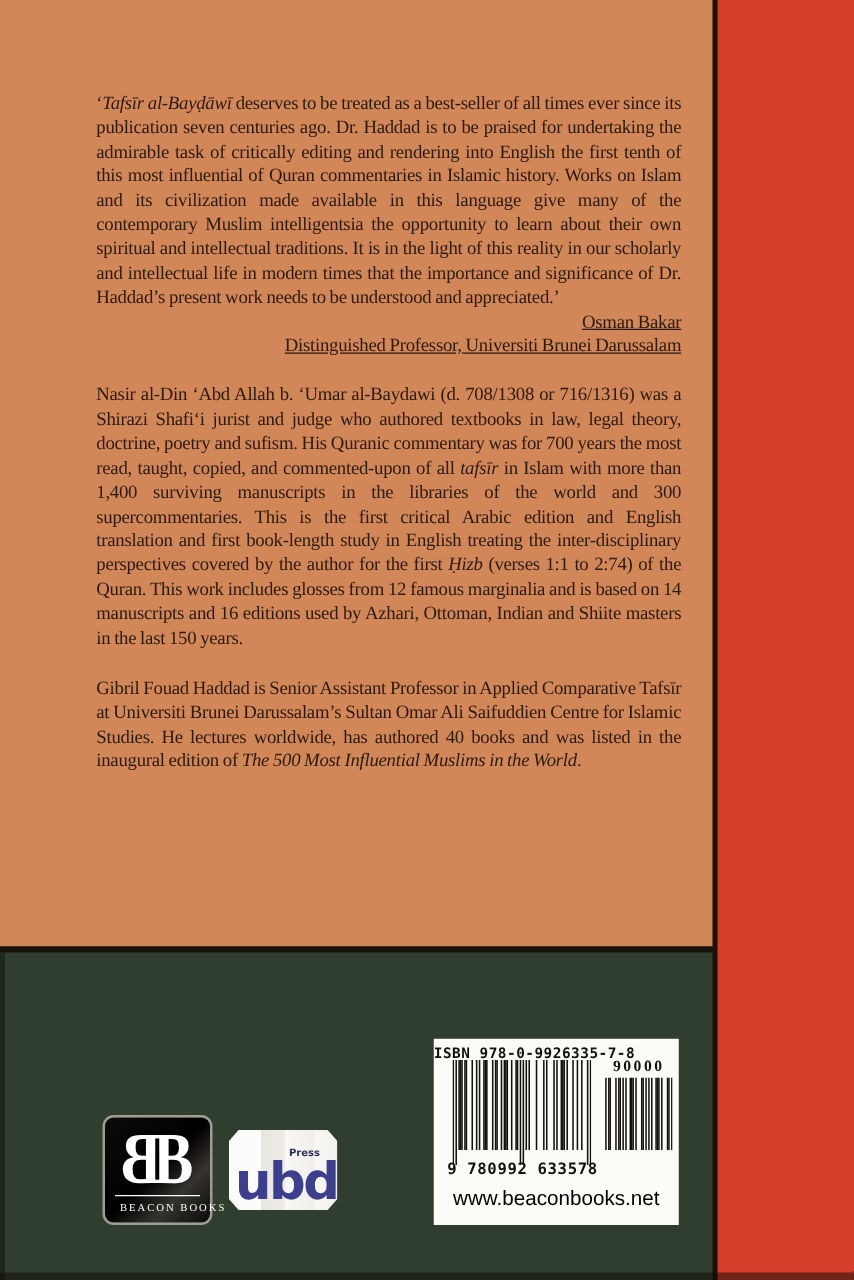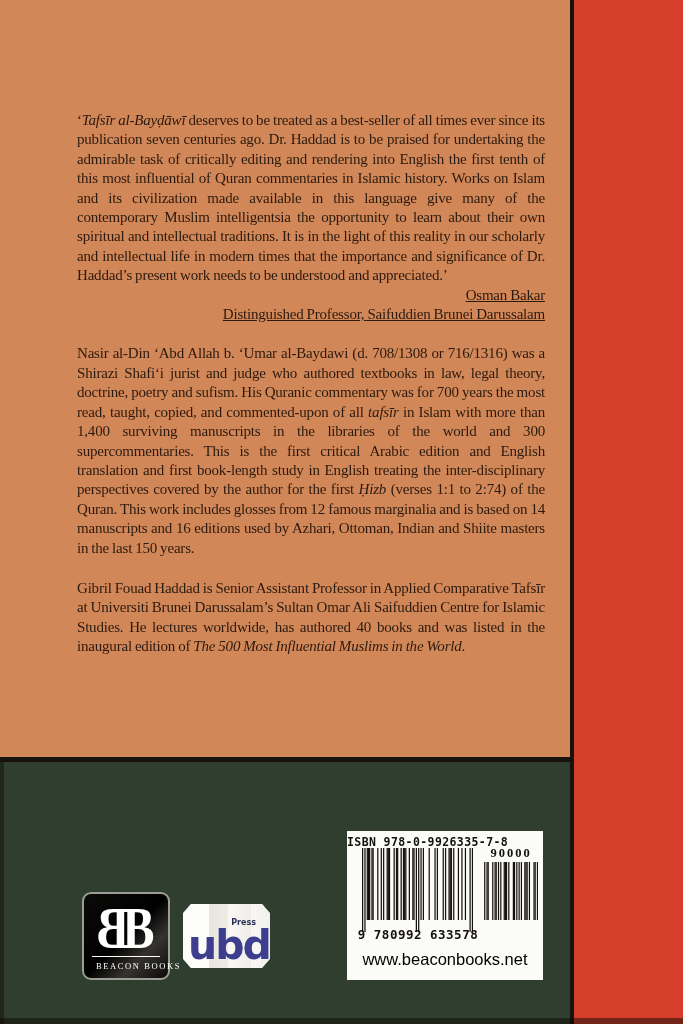--- a/index.html
+++ b/index.html
@@ -15,21 +15,20 @@
   .edge-left{position:absolute;left:0;top:762px;width:4px;height:262px;background:rgba(16,10,6,.45);}
   .edge-bottom{position:absolute;left:0;bottom:0;width:683px;height:6px;background:rgba(16,10,6,.5);}
 
   
   .text-col{
     position:absolute;left:77px;top:74px;width:468px;
     color:var(--text,#2b1a0d);
     font-size:15px;line-height:19.4px;
     letter-spacing:-0.2px;word-spacing:-0.5px;
     text-align:justify;
-    margin-top:37px;
   }
   .text-col p{margin:0;}
   .attr-name,.attr-title{text-align:right;text-decoration:underline;}
   .about-book{margin-top:20px !important;}
   .about-author{margin-top:21px !important;}
   .text-col i{font-style:italic;}
 
   
   .isbn-box{
     position:absolute;left:347px;top:69px;width:196px;height:149px;
@@ -96,21 +95,21 @@
 </style>
 </head>
 <body>
 
 <div class="cover">
 
   <div class="panel-orange">
     <div class="text-col">
       <p class="quote"><span>‘</span><i>Tafsīr al-Bayḍāwī</i><span> deserves to be treated as a best-seller of all times ever since its publication seven centuries ago. Dr. Haddad is to be praised for undertaking the admirable task of critically editing and rendering into English the first tenth of this most influential of Quran commentaries in Islamic history. Works on Islam and its civilization made available in this language give many of the contemporary Muslim intelligentsia the opportunity to learn about their own spiritual and intellectual traditions. It is in the light of this reality in our scholarly and intellectual life in modern times that the importance and significance of Dr. Haddad’s present work needs to be understood and appreciated.’</span></p>
       <p class="attr-name">Osman Bakar</p>
-      <p class="attr-title">Distinguished Professor, Saifuddien Brunei Darussalam</p>
+      <p class="attr-title">Distinguished Professor, Universiti Brunei Darussalam</p>
       <p class="about-book"><span>Nasir al-Din ‘Abd Allah b. ‘Umar al-Baydawi (d. 708/1308 or 716/1316) was a Shirazi Shafi‘i jurist and judge who authored textbooks in law, legal theory, doctrine, poetry and sufism. His Quranic commentary was for 700 years the most read, taught, copied, and commented-upon of all </span><i>tafsīr</i><span> in Islam with more than 1,400 surviving manuscripts in the libraries of the world and 300 supercommentaries. This is the first critical Arabic edition and English translation and first book-length study in English treating the inter-disciplinary perspectives covered by the author for the first </span><i>Ḥizb</i><span> (verses 1:1 to 2:74) of the Quran. This work includes glosses from 12 famous marginalia and is based on 14 manuscripts and 16 editions used by Azhari, Ottoman, Indian and Shiite masters in the last 150 years.</span></p>
       <p class="about-author"><span>Gibril Fouad Haddad is Senior Assistant Professor in Applied Comparative Tafsīr at Universiti Brunei Darussalam’s Sultan Omar Ali Saifuddien Centre for Islamic Studies. He lectures worldwide, has authored 40 books and was listed in the inaugural edition of </span><i>The 500 Most Influential Muslims in the World</i><span>.</span></p>
     </div>
   </div>
 
   <div class="panel-green">
 
     <div class="beacon-logo">
       <div class="bb-row">
         <span class="rev">B</span>

